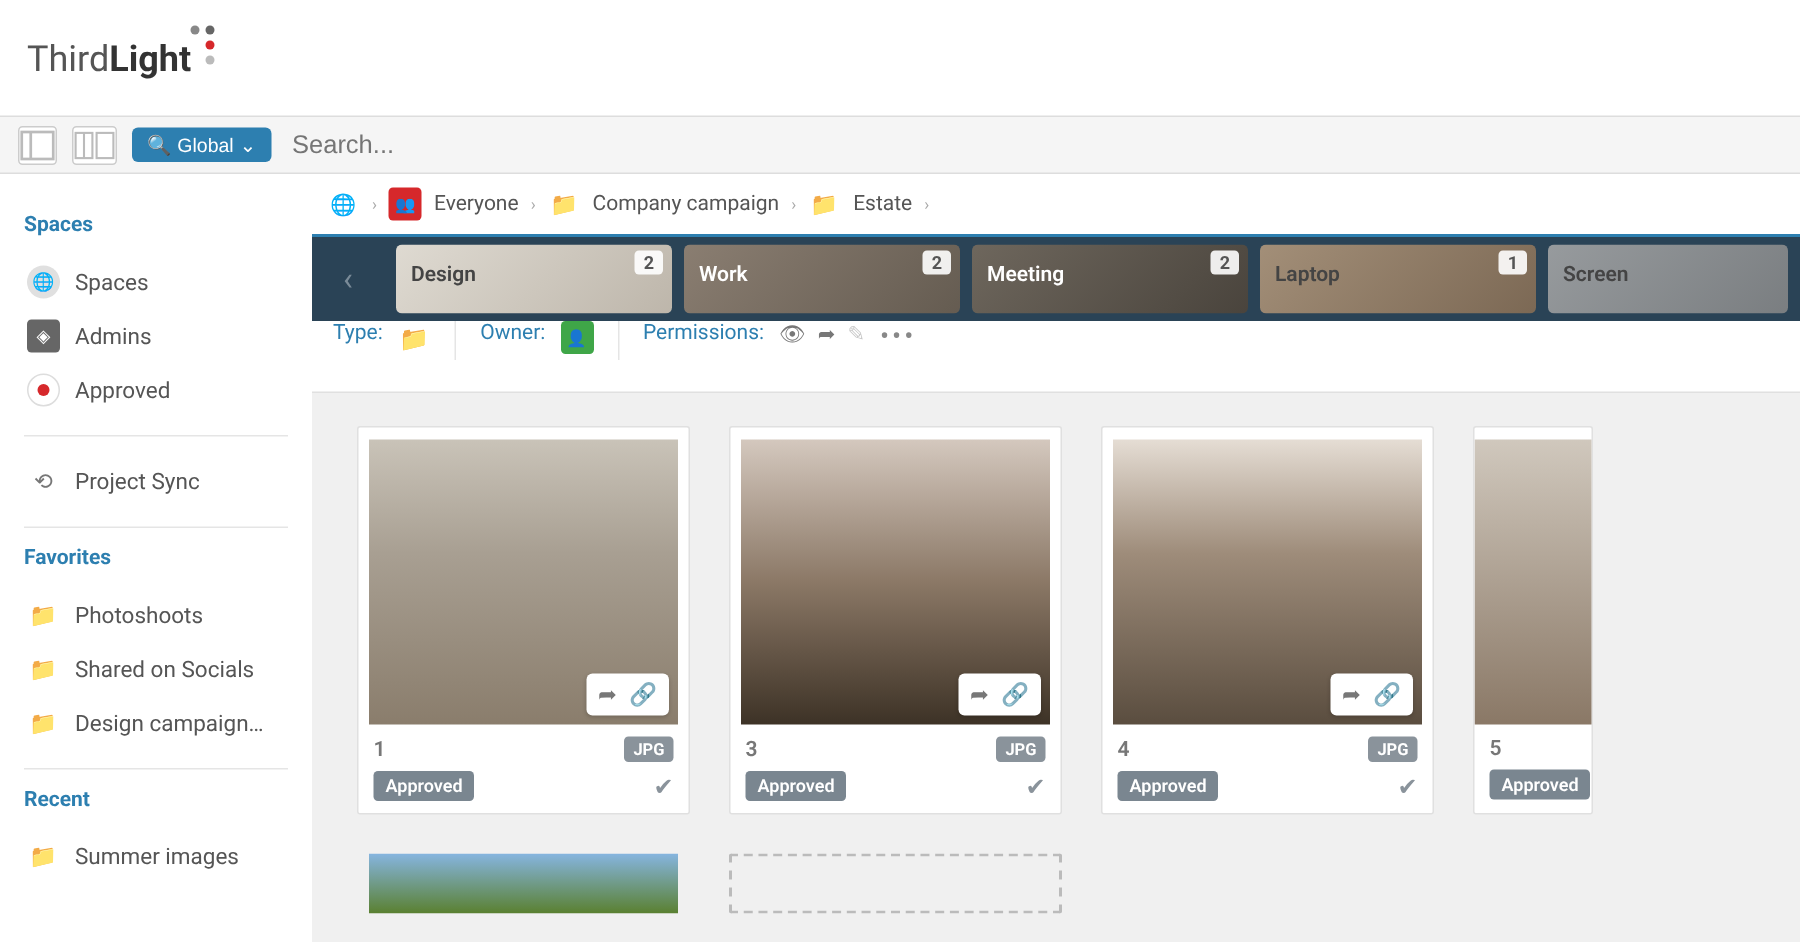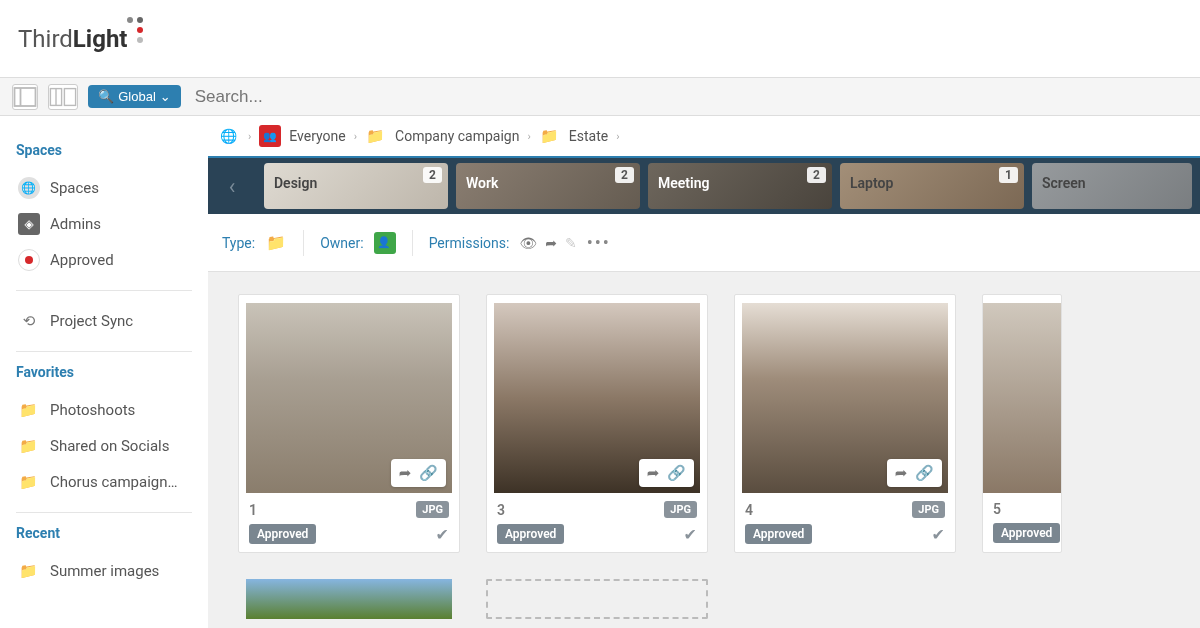--- a/index.html
+++ b/index.html
@@ -52,21 +52,21 @@
 .tab-bg { position: absolute; inset: 0; background: linear-gradient(135deg, #b5a89a, #8a7c6e); opacity: 0.85; }
 .tab.t0 .tab-bg { background: linear-gradient(135deg, #e8e2d8, #c5bcaf); opacity: 0.95; }
 .tab.t1 .tab-bg { background: linear-gradient(135deg, #9b8876, #6f6050); }
 .tab.t2 .tab-bg { background: linear-gradient(135deg, #7a6d5e, #4f4438); }
 .tab.t3 .tab-bg { background: linear-gradient(135deg, #b89c7e, #8a6f54); }
 .tab.t4 .tab-bg { background: linear-gradient(135deg, #aaa, #888); }
 .tab-label { position: relative; color: #444; font-weight: 600; font-size: 14px; z-index: 1; }
 .tab.t1 .tab-label, .tab.t2 .tab-label { color: #fff; }
 .tab-count { position: absolute; top: 4px; right: 6px; background: rgba(255,255,255,0.9); color: #555; font-size: 12px; font-weight: 700; padding: 1px 6px; border-radius: 3px; z-index: 1; }
 
-.meta-bar { height: 58px; background: #fff; border-bottom: 1px solid #e0e0e0; display: flex; align-items: center; padding: 12px 14px; gap: 10px; color: #2d7fb0; font-size: 14px; }
+.meta-bar { height: 48px; background: #fff; border-bottom: 1px solid #e0e0e0; display: flex; padding: 0 14px; gap: 10px; color: #2d7fb0; font-size: 14px; }
 .meta-sep { width: 1px; height: 26px; background: #e5e5e5; margin: 0 6px; }
 .meta-label { font-weight: 400; }
 .meta-icon { width: 22px; height: 22px; display: flex; align-items: center; justify-content: center; color: #888; font-size: 16px; }
 .owner-badge { width: 22px; height: 22px; background: #3fa648; border-radius: 3px; display: flex; align-items: center; justify-content: center; color: #fff; font-size: 11px; }
 .perm-icons { display: flex; gap: 8px; color: #777; }
 .dots { color: #888; font-size: 18px; letter-spacing: 2px; }
 
 .grid-area { flex: 1; background: #f0f0f0; padding: 22px 30px; overflow-y: auto; }
 .grid { display: flex; gap: 26px; flex-wrap: wrap; }
 .card { width: 222px; background: #fff; border: 1px solid #e0e0e0; border-radius: 2px; overflow: hidden; position: relative; }
@@ -156,21 +156,21 @@
     <div class="sb-item">
       <span class="sb-icon folder">📁</span>
       <span>Photoshoots</span>
     </div>
     <div class="sb-item">
       <span class="sb-icon folder">📁</span>
       <span>Shared on Socials</span>
     </div>
     <div class="sb-item">
       <span class="sb-icon folder">📁</span>
-      <span class="sb-item-trunc">Chorus campaign…</span>
+      <span class="sb-item-trunc">Design campaign…</span>
     </div>
     <div class="sb-divider"></div>
     <div class="sb-section-title">Recent</div>
     <div class="sb-item">
       <span class="sb-icon folder">📁</span>
       <span>Summer images</span>
     </div>
   </div>
 
   <div class="main">

